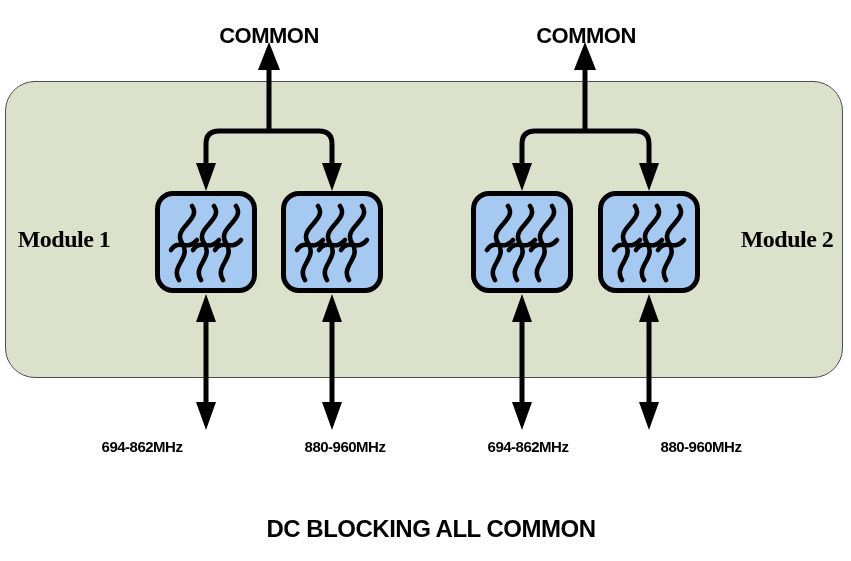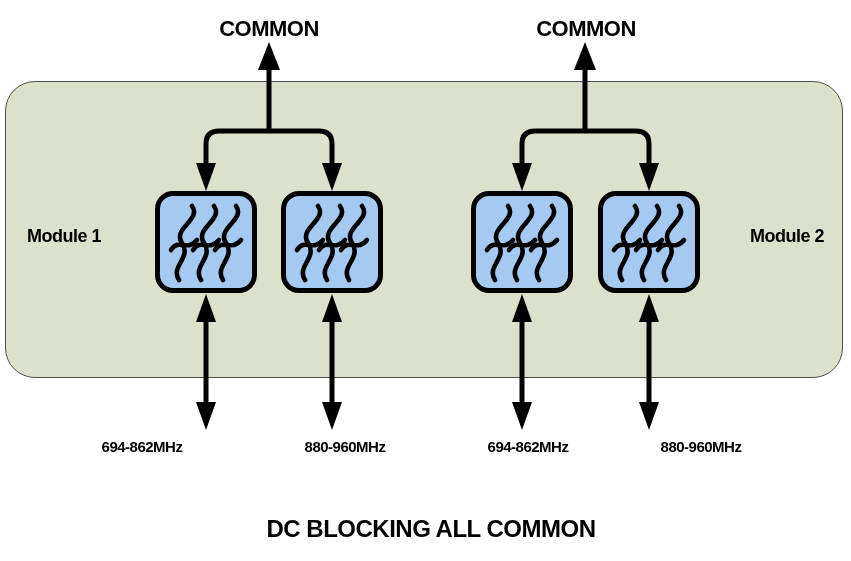--- a/index.html
+++ b/index.html
@@ -47,22 +47,22 @@
   .filter-box svg{position:absolute;left:0;top:0;width:92px;height:92px;}
   .glyph{stroke:var(--line-color);stroke-width:4.6;fill:none;stroke-linecap:round;}
   .lbl{
     position:absolute;
     font-weight:bold;
     white-space:nowrap;
     transform:translateX(-50%);
     z-index:4;
     letter-spacing:-0.5px;
   }
-  .lbl.common{font-size:22px;top:16px;}
-  .lbl.module{font-size:18px;top:226px;}
+  .lbl.common{font-size:22px;top:23px;}
+  .lbl.module{font-size:24px;top:226px;font-family:Liberation Serif, serif;}
   .lbl.freq{font-size:15px;top:438px;}
   .lbl.caption{font-size:24px;top:515px;}
 </style>
 </head>
 <body>
 
 <div class="stage">
 
   <div class="panel"></div>
 

